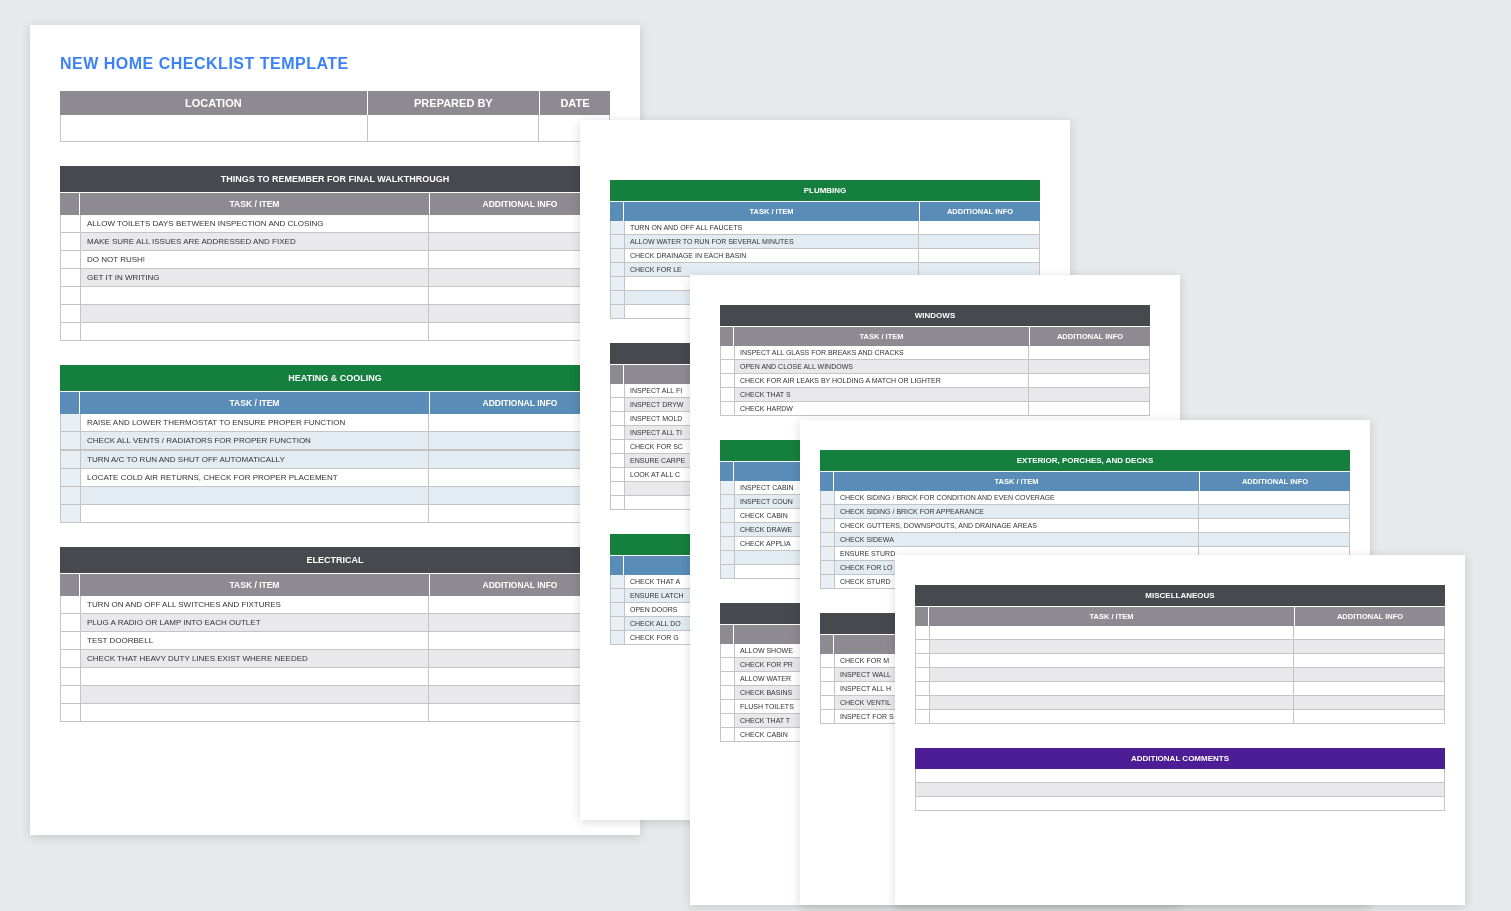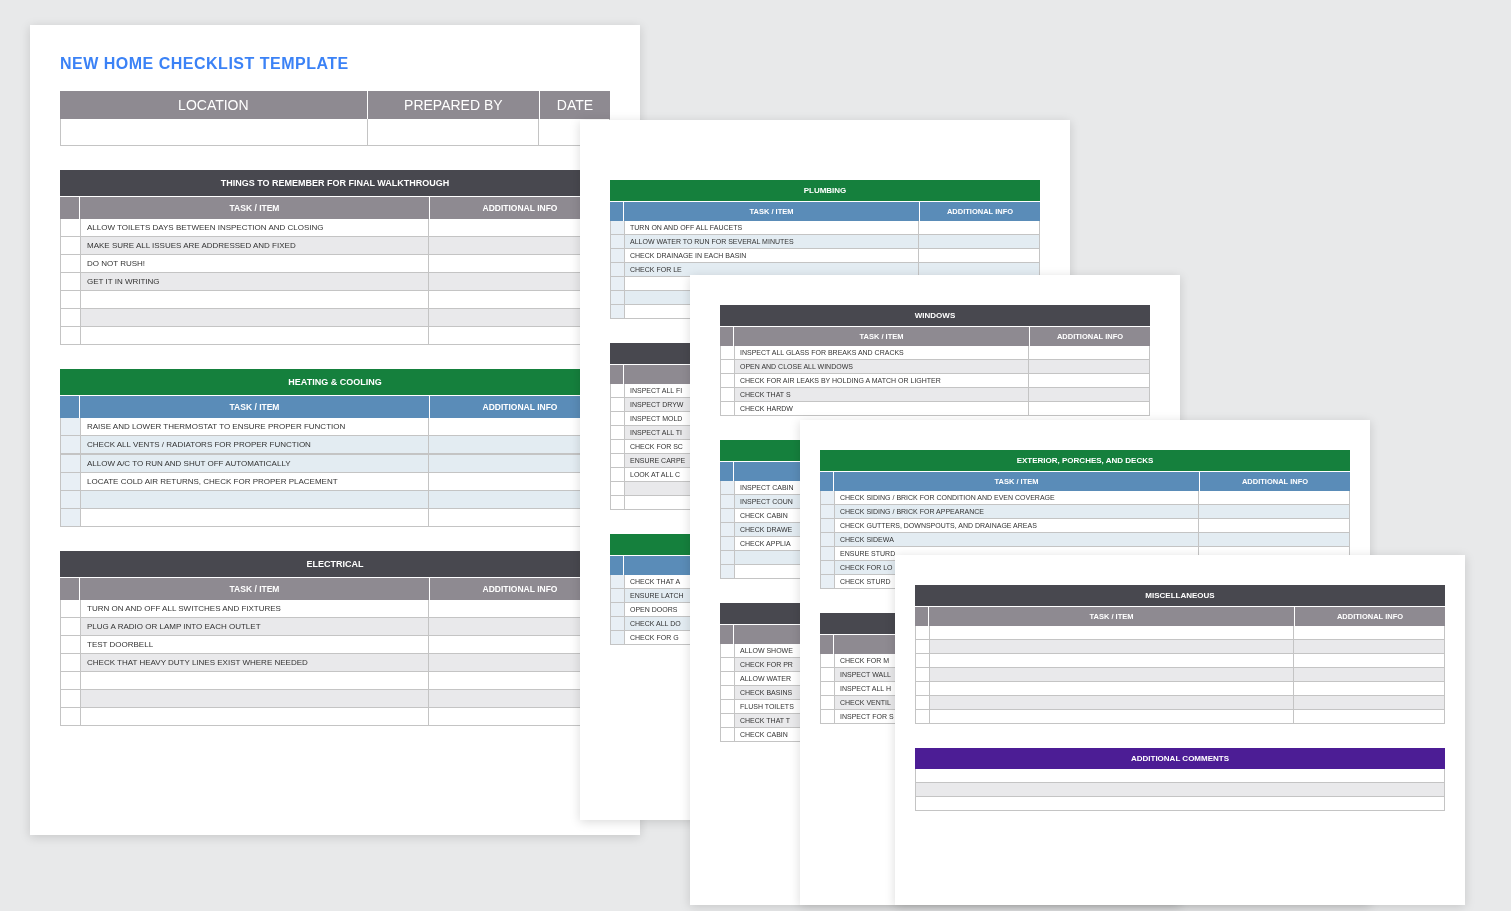--- a/index.html
+++ b/index.html
@@ -30,22 +30,22 @@
     margin-bottom: 18px;
   }
 
   .hdr-row {
     display: flex;
     margin-bottom: 0;
   }
   .hdr-cell {
     background: #8e8a91;
     color: #fff;
-    font-size: 14px;
-    font-weight: normal;
+    font-size: 11px;
+    font-weight: bold;
     text-align: center;
     padding: 6px 1px;
     border-right: 1px solid #fff;
   }
   .hdr-cell:last-child { border-right: none; }
   .val-row { display: flex; border: 1px solid #c4c4c4; border-top: none; }
   .val-cell {
     background: #fff;
     height: 26px;
     border-right: 1px solid #c4c4c4;
@@ -191,21 +191,21 @@
         <div class="chk blue-tint"></div>
         <div class="task blue-shade">CHECK ALL VENTS / RADIATORS FOR PROPER FUNCTION</div>
         <div class="info blue-shade"></div>
       </div>
     <div class="data-row">
         <div class="chk blue-tint"></div>
         <div class="info"></div>
       </div>
     <div class="data-row">
         <div class="chk blue-tint"></div>
-        <div class="task blue-shade">ALLOW A/C TO RUN AND SHUT OFF AUTOMATICALLY</div>
+        <div class="task blue-shade">TURN A/C TO RUN AND SHUT OFF AUTOMATICALLY</div>
         <div class="info blue-shade"></div>
       </div>
     <div class="data-row">
         <div class="chk blue-tint"></div>
         <div class="task">LOCATE COLD AIR RETURNS, CHECK FOR PROPER PLACEMENT</div>
         <div class="info"></div>
       </div>
     <div class="data-row">
         <div class="chk blue-tint"></div>
         <div class="task blue-shade">&nbsp;</div>

